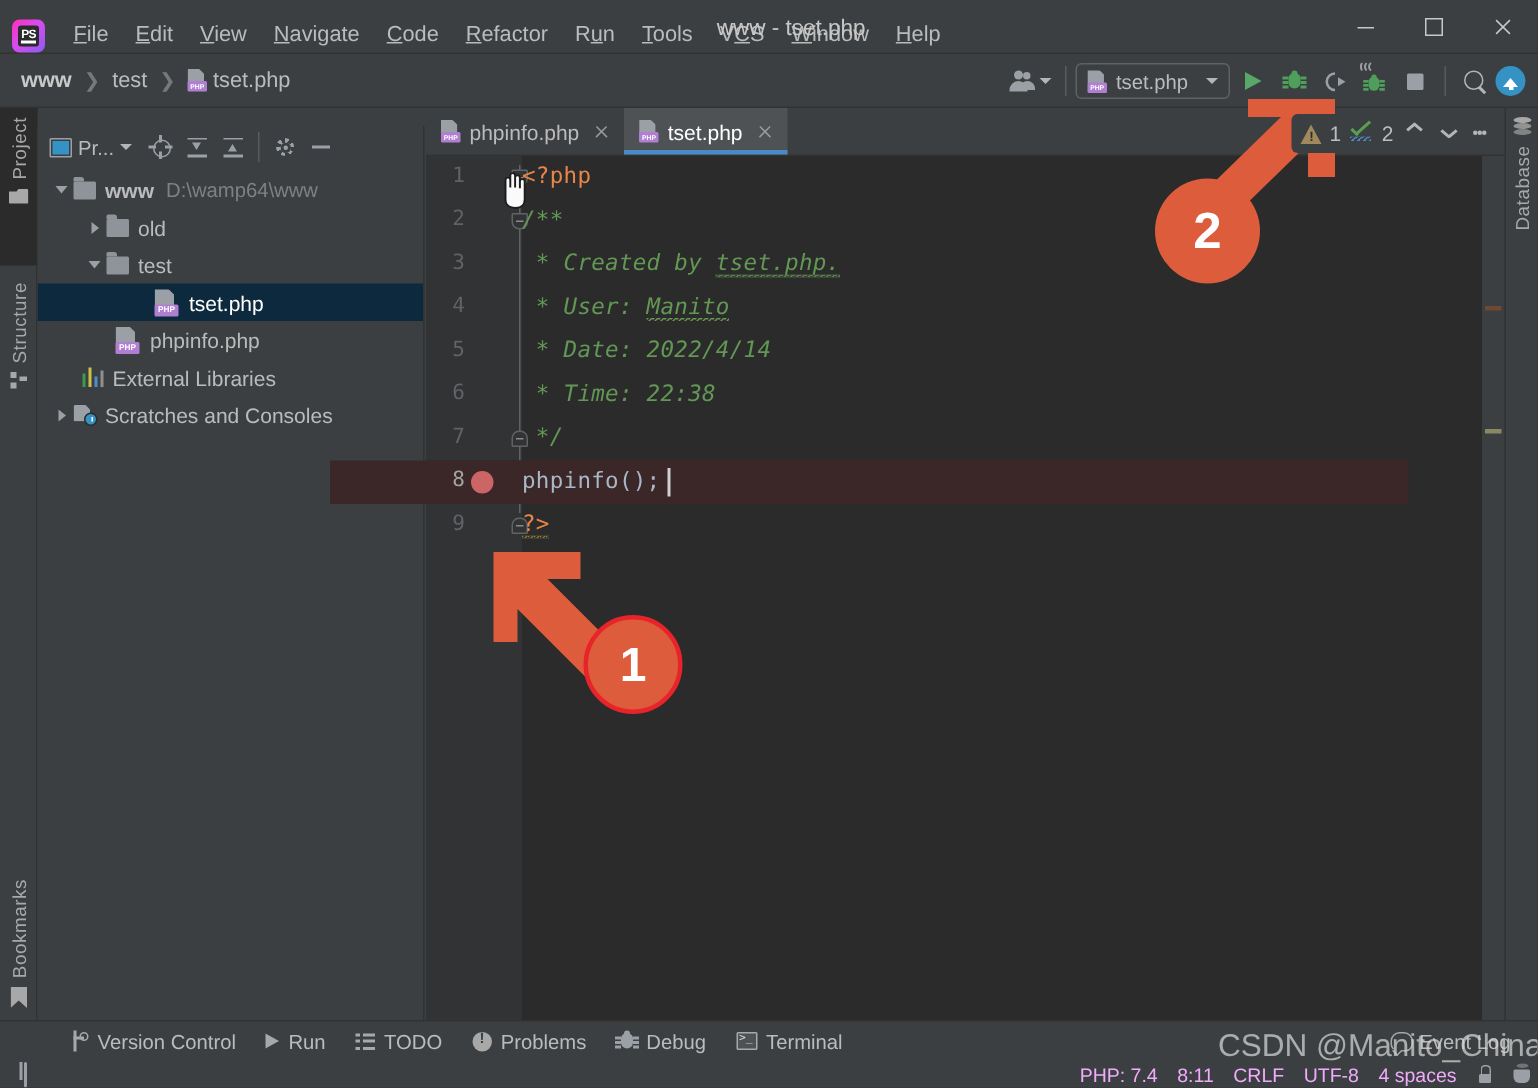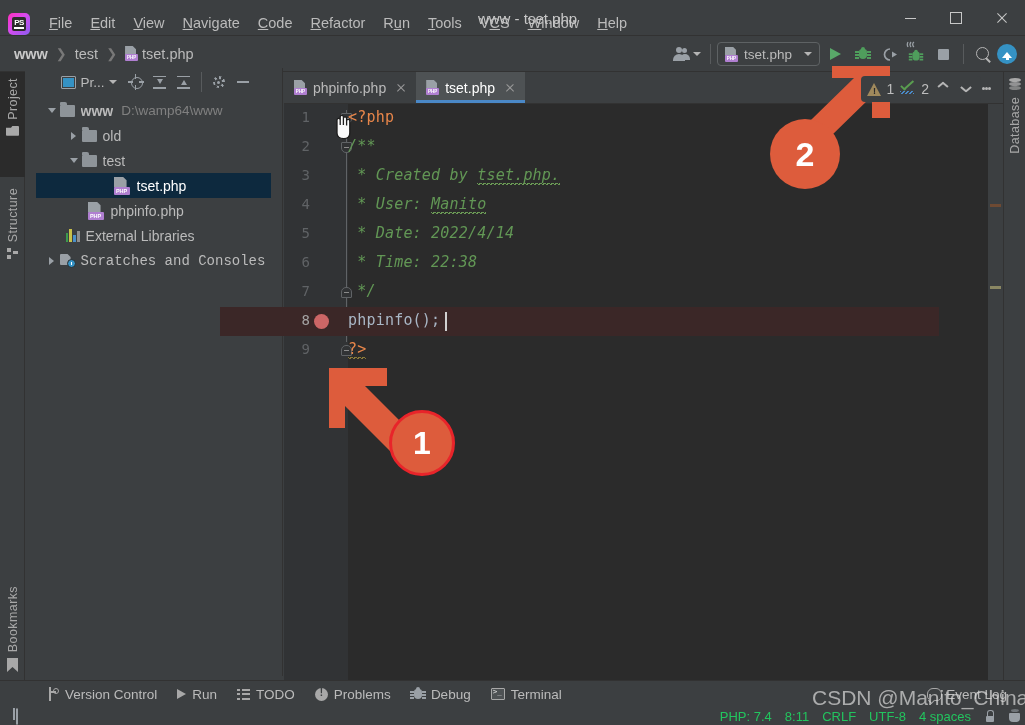--- a/index.html
+++ b/index.html
@@ -199,23 +199,23 @@
   .db-ico i{
     position:absolute; left:0; width:12px; height:4px; border-radius:50%;
     background:#a8a8a8;
   }
   .db-ico i:nth-child(1){ top:0; }
   .db-ico i:nth-child(2){ top:4px; opacity:.8;}
   .db-ico i:nth-child(3){ top:8px; opacity:.65;}
 
   
   .projpanel{
-    position:absolute; left:25px; top:68px; width:258px; height:608px;
+    position:absolute; left:25px; top:84px; width:258px; height:608px;
     background:#3c3f41; border-right:1px solid #323232;
-    display:flex; flex-direction:column;align-items:center;
+    display:flex; flex-direction:column;
   }
   .pp-toolbar{
     height:28px; display:flex; align-items:center; gap:2px; padding-left:8px;
     flex:0 0 auto;
   }
   .pp-title{ display:flex; align-items:center; gap:4px; color:#bbbbbb; font-size:13.5px; margin-right:6px;}
   .pp-sq{ width:15px;height:13px; border:1.6px solid #9aa0a6; border-radius:1px; position:relative;}
   .pp-sq::after{content:"";position:absolute;left:1px;top:1px;right:1px;bottom:1px;background:#3592c4;}
   .ppi{ width:22px;height:22px; display:flex;align-items:center;justify-content:center;border-radius:3px;}
   .loc-ico{ position:relative;width:14px;height:14px;}
@@ -477,21 +477,21 @@
     content:""; position:absolute; left:2px;bottom:-2px;width:4px;height:4px;
     background:#3c3f41; border-left:1.5px solid #a8a8a8;border-bottom:1.5px solid #a8a8a8;
     transform:rotate(-45deg);
   }
   .bbright{ position:absolute; right:8px; display:flex; align-items:flex-end; }
 
   
   .statusbar{
     position:absolute; left:0; top:707px; width:1025px; height:18px;
     background:#3c3f41; display:flex; align-items:center;
-    font-size:13px; color:#22c55e;
+    font-size:13px; color:#f0abfc;
   }
   .sb-left{ margin-left:16px; }
   .sbsq{ width:11px;height:11px;border:1.5px solid #9aa0a6; border-radius:1px; position:relative;}
   .sbsq::before{content:"";position:absolute;left:-4px;top:-1px;width:1.5px;height:12px;background:#9aa0a6;}
   .sb-right{ position:absolute; right:4px; display:flex; align-items:center; gap:13px; }
   .sb-right .si{ white-space:nowrap; }
   .lock-ico{ position:relative; width:11px;height:12px; }
   .lock-ico::before{
     content:""; position:absolute; left:1.5px; bottom:0; width:8px; height:6px;
     background:#9aa0a6; border-radius:1px;
@@ -757,21 +757,21 @@
       <div class="trow" style="padding-left:30px;">
         <span class="libico">
             <i></i>
             <i></i>
             <i></i>
             <i></i>
           </span>
         <span class="tlabel">External Libraries</span>
       </div>
 
-      <div class="trow" style="padding-left:8px;font-family:Liberation Mono, monospace;">
+      <div class="trow" style="padding-left:8px;">
         <span class="twist">
             <span class="chev right"></span>
           </span>
         <span class="scratchico">
             <span class="pg"></span>
             <span class="clk"></span>
           </span>
         <span class="tlabel">Scratches and Consoles</span>
       </div>
     </div>

